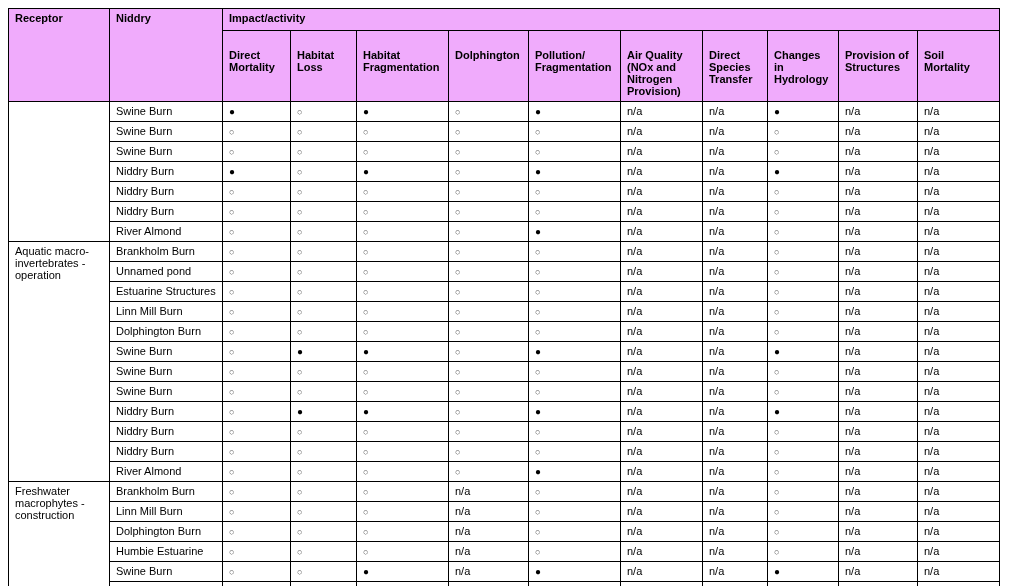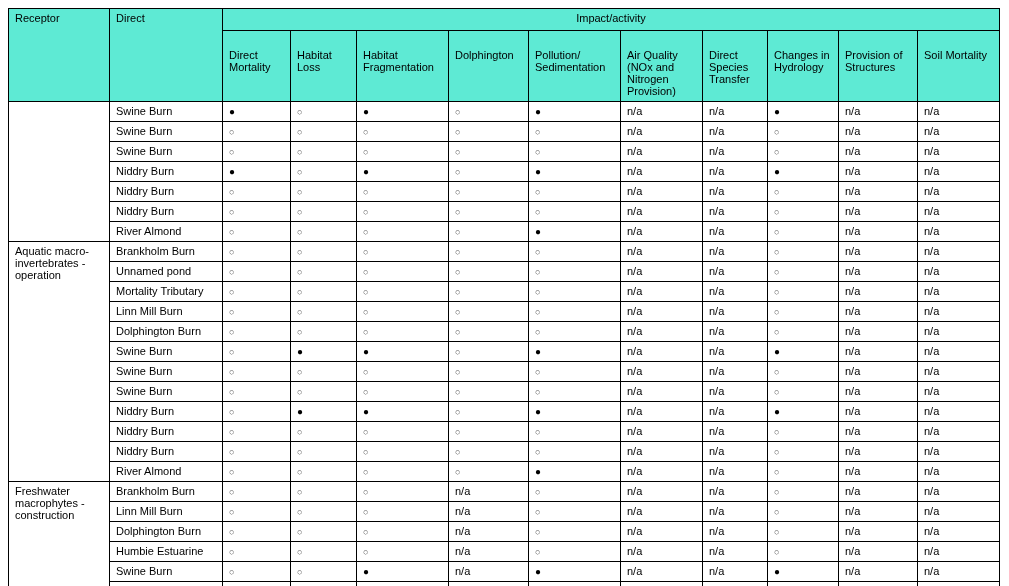--- a/index.html
+++ b/index.html
@@ -6,23 +6,23 @@
     body { width: 1009px; height: 586px; overflow: hidden; position: relative; }
     .tbl {
       position: absolute; left: 8px; top: 8px;
       border-collapse: collapse; table-layout: fixed;
       font-family: "Liberation Sans", sans-serif; font-size: 11px; color: #000;
     }
     .tbl td, .tbl th {
       border: 1px solid #000; padding: 0 6px; vertical-align: top;
       overflow: hidden; white-space: nowrap; text-align: left;
     }
-    .tbl th { background: #5eead4; font-weight: normal; line-height: 12px; }
+    .tbl th { background: #f0abfc; font-weight: bold; line-height: 12px; }
     .tbl thead tr.h1 th { height: 18px; padding-top: 3px; }
-    .tbl thead tr.h1 th.group { text-align: center; vertical-align: top; }
+    .tbl thead tr.h1 th.group { vertical-align: top; }
     .tbl thead tr.h2 th { height: 52px; padding-top: 18px; white-space: normal; }
     .tbl th.rc { border-bottom: none; }
     .tbl tbody td { height: 18px; line-height: 18px; }
     .tbl tbody td.receptor { white-space: normal; line-height: 12px; padding-top: 3px; }
     .sym-filled { font-size: 10px; }
     .sym-open { font-size: 9px; color: #555; }
     .cut { border-bottom: none !important; }
   </style>
 </head>
 <body>
@@ -38,31 +38,31 @@
       <col style="width:92px">
       <col style="width:82px">
     <col style="width:65px">
       <col style="width:71px">
       <col style="width:79px">
       <col style="width:82px">
   </colgroup>
   <thead>
     <tr class="h1">
       <th class="rc">Receptor</th>
-      <th class="rc">Direct</th>
+      <th class="rc">Niddry</th>
       <th class="group" colspan="10">Impact/activity</th>
     </tr>
     <tr class="h2">
       <th style="border-top:none"></th>
       <th style="border-top:none"></th>
       <th>Direct Mortality</th>
       <th>Habitat Loss</th>
       <th>Habitat Fragmentation</th>
       <th>Dolphington</th>
-      <th>Pollution/ Sedimentation</th>
+      <th>Pollution/ Fragmentation</th>
       <th>Air Quality (NOx and Nitrogen Provision)</th>
       <th>Direct Species Transfer</th>
       <th>Changes in Hydrology</th>
       <th>Provision of Structures</th>
       <th>Soil Mortality</th>
     </tr>
   </thead>
   <tbody id="tbody">
       <tr>
         <td class="receptor" rowspan="7"></td>
@@ -177,21 +177,21 @@
         <td><span class="sym-open">○</span></td>
         <td><span class="sym-open">○</span></td>
         <td><span class="sym-open">○</span></td>
         <td><span>n/a</span></td>
         <td><span>n/a</span></td>
         <td><span class="sym-open">○</span></td>
         <td><span>n/a</span></td>
         <td><span>n/a</span></td>
       </tr>
       <tr>
-        <td>Mortality Tributary</td>
+        <td>Estuarine Structures</td>
         <td><span class="sym-open">○</span></td>
         <td><span class="sym-open">○</span></td>
         <td><span class="sym-open">○</span></td>
         <td><span class="sym-open">○</span></td>
         <td><span class="sym-open">○</span></td>
         <td><span>n/a</span></td>
         <td><span>n/a</span></td>
         <td><span class="sym-open">○</span></td>
         <td><span>n/a</span></td>
         <td><span>n/a</span></td>

